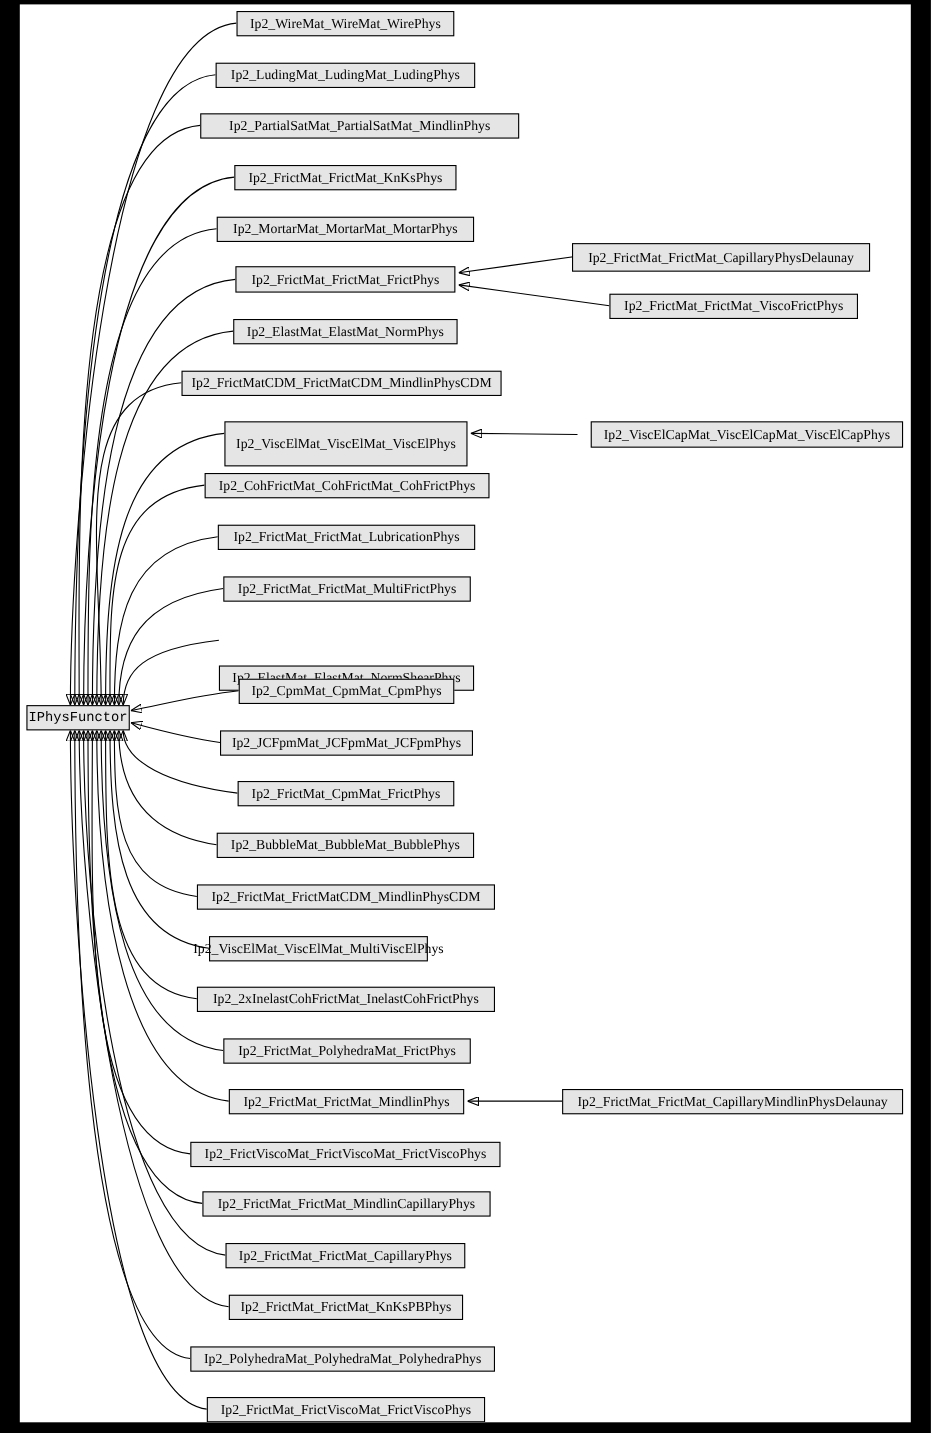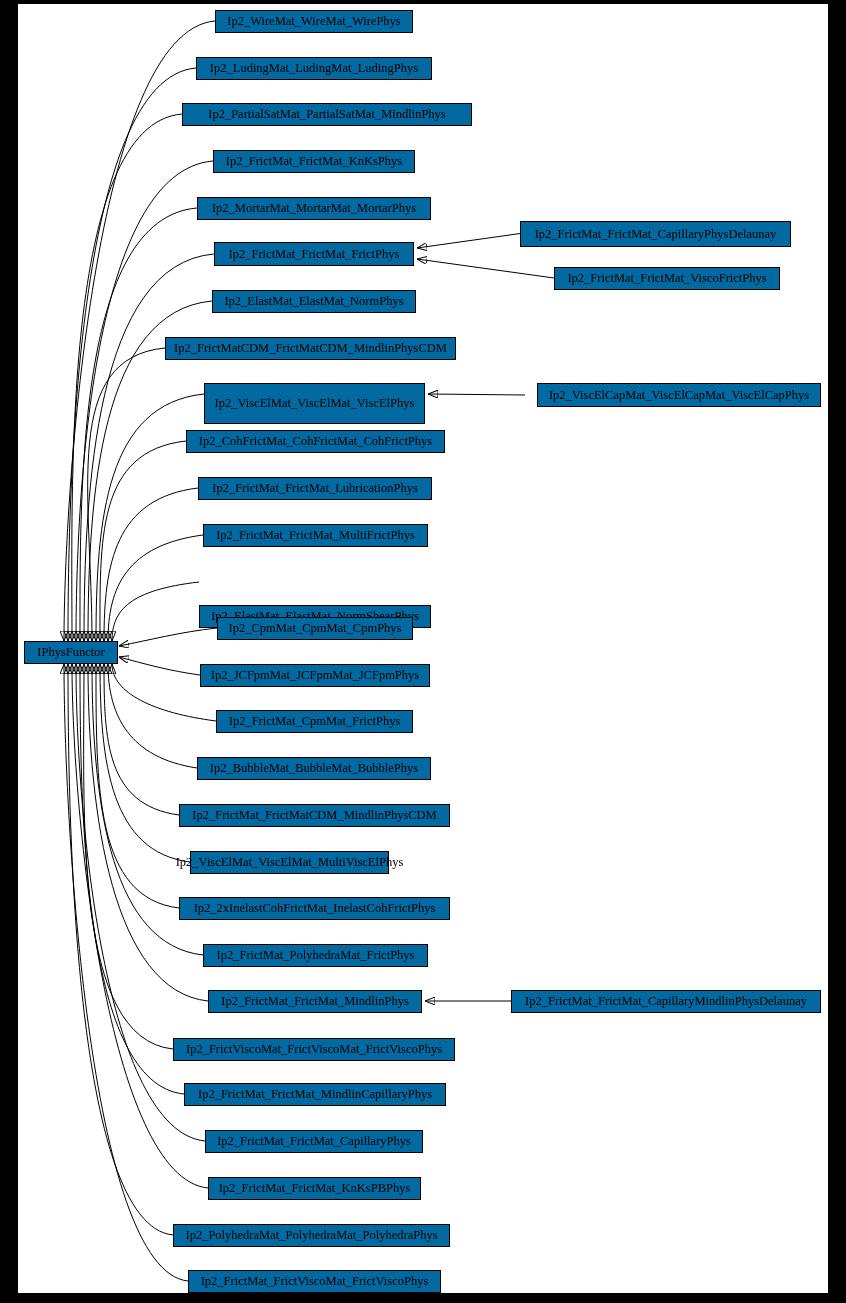--- a/index.html
+++ b/index.html
@@ -1,24 +1,24 @@
 <!DOCTYPE html>
 <html><head>
 <meta charset="utf-8">
 <style>
   html,body{margin:0;padding:0;background:#000;}
   .page{position:relative;width:846px;height:1303px;background:#000;overflow:hidden;
         font-family:"Liberation Serif","DejaVu Serif",serif;}
   .canvas{position:absolute;left:18px;top:4px;width:810px;height:1289px;background:#fff;}
   svg.edges{position:absolute;left:0;top:0;width:846px;height:1303px;pointer-events:none;}
   svg.edges path{fill:none;stroke:#000;stroke-width:1;}
-  .node{position:absolute;box-sizing:border-box;border:1px solid #000;background:#0369a1;
+  .node{position:absolute;box-sizing:border-box;border:1px solid #000;background:#e5e5e5;
         display:flex;align-items:center;justify-content:center;
         font-size:12.5px;color:#000;white-space:nowrap;line-height:1;cursor:pointer;}
-  .node.root{cursor:default;}
+  .node.root{cursor:default;font-family:Liberation Mono, monospace;}
 </style>
 </head>
 <body>
 
 <div class="page">
   <div class="canvas"></div>
 
   <svg class="edges" viewBox="0 0 846 1303">
     <defs>
       <marker id="arrow" markerUnits="userSpaceOnUse" markerWidth="10" markerHeight="8" refX="10" refY="4" orient="auto">

